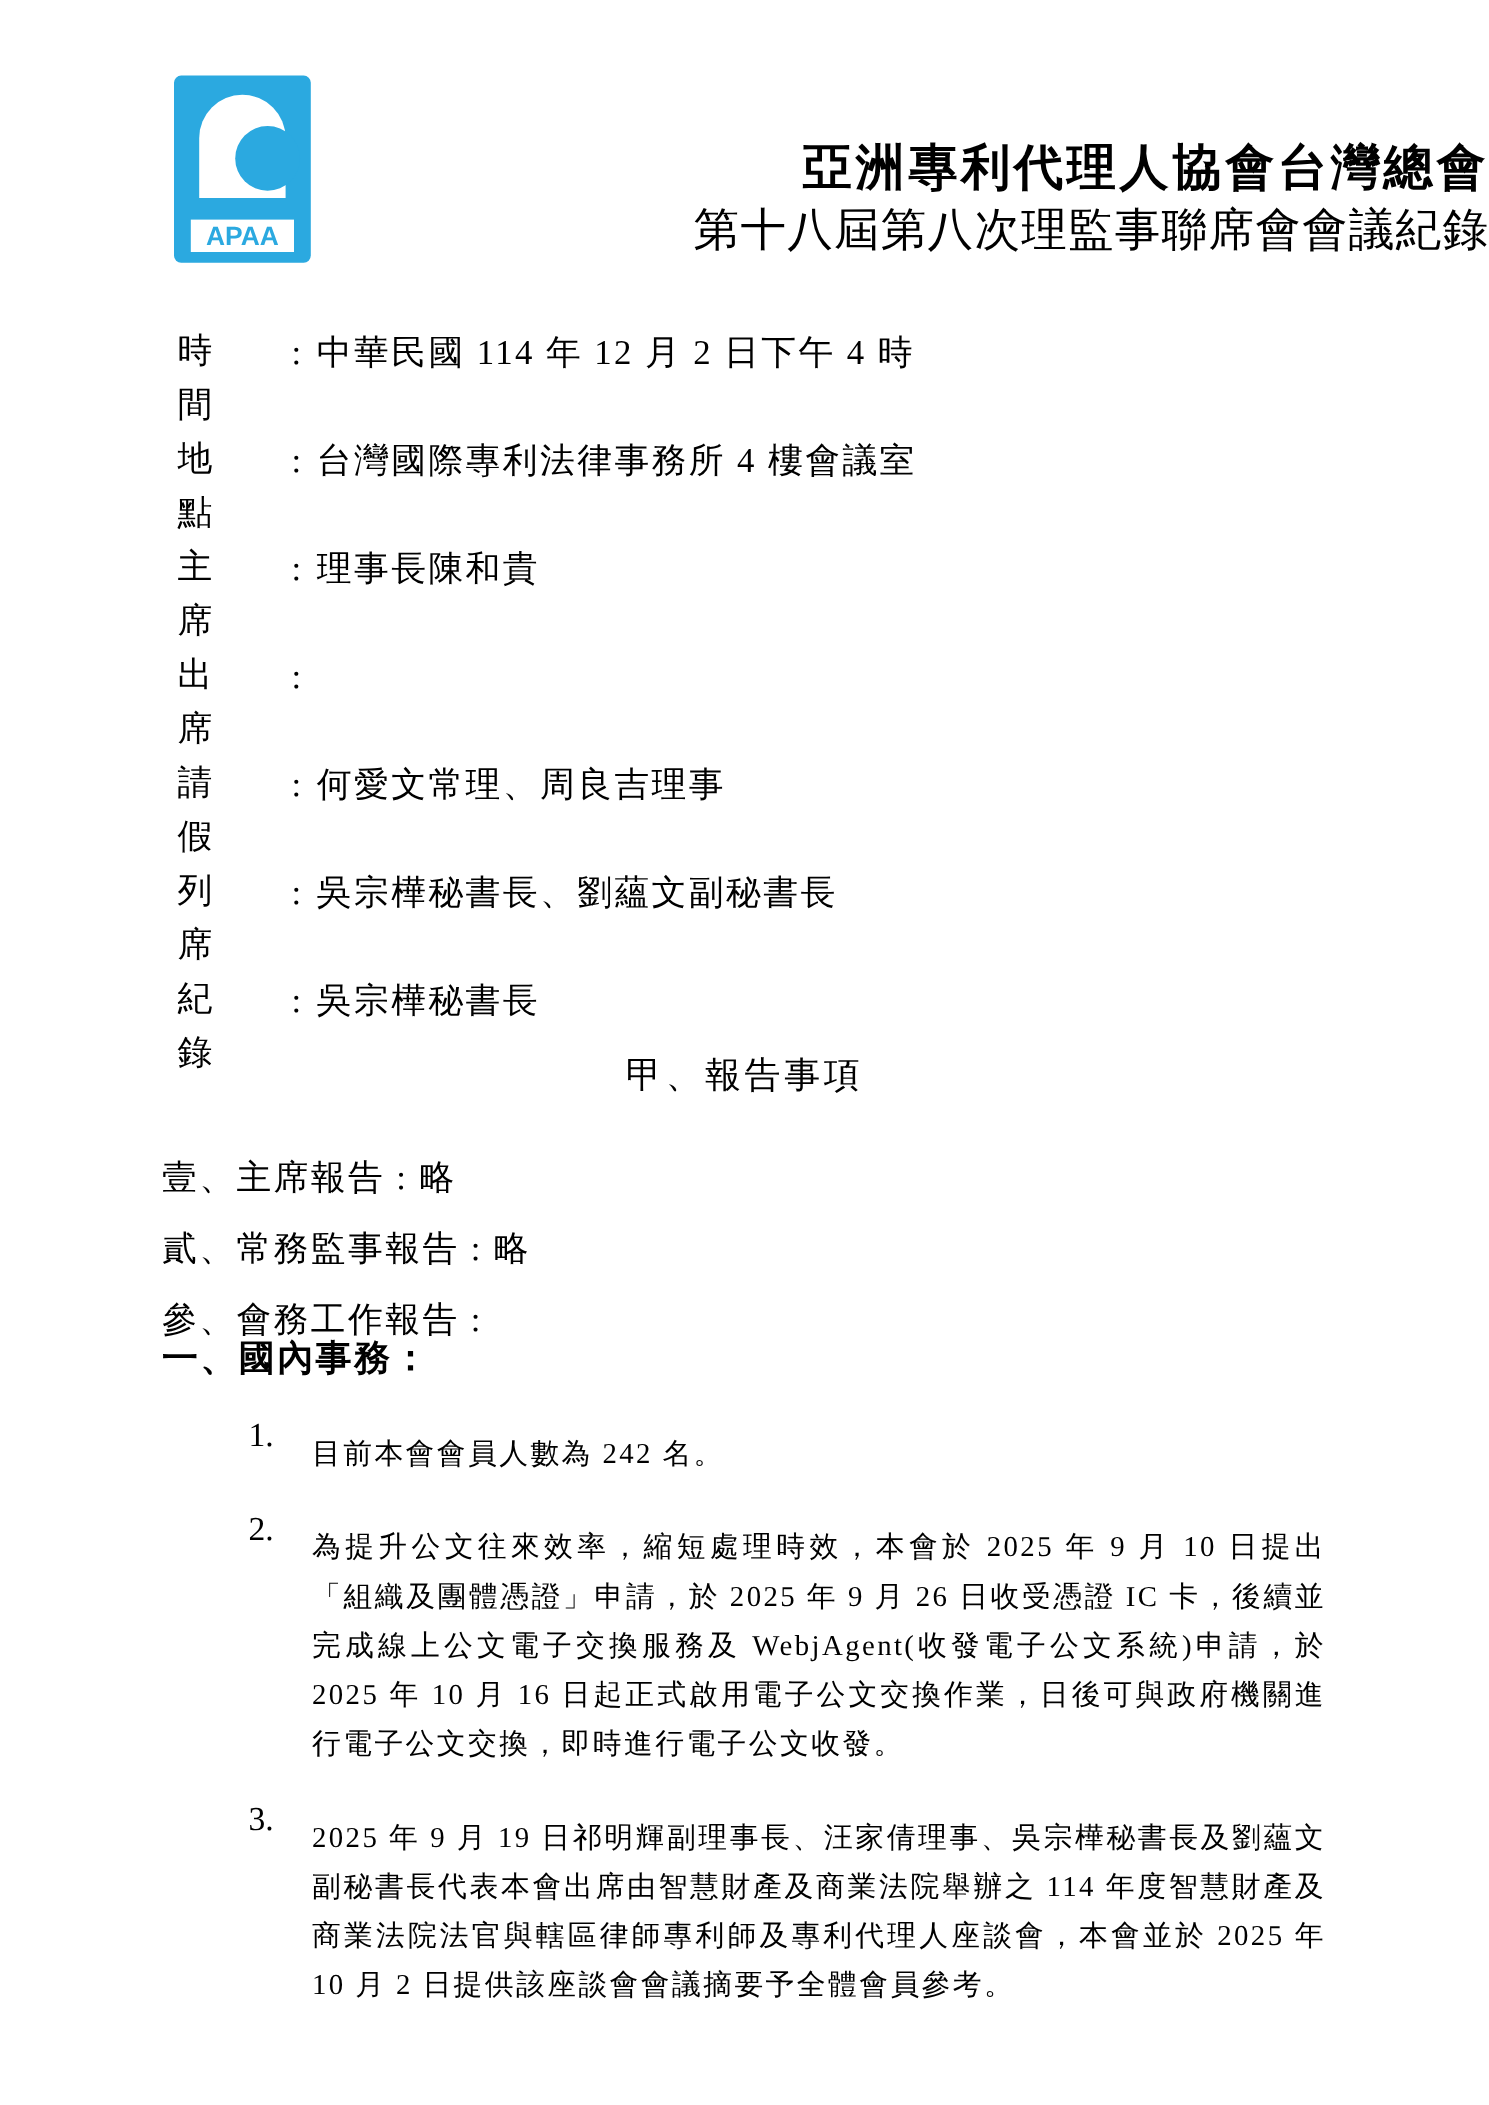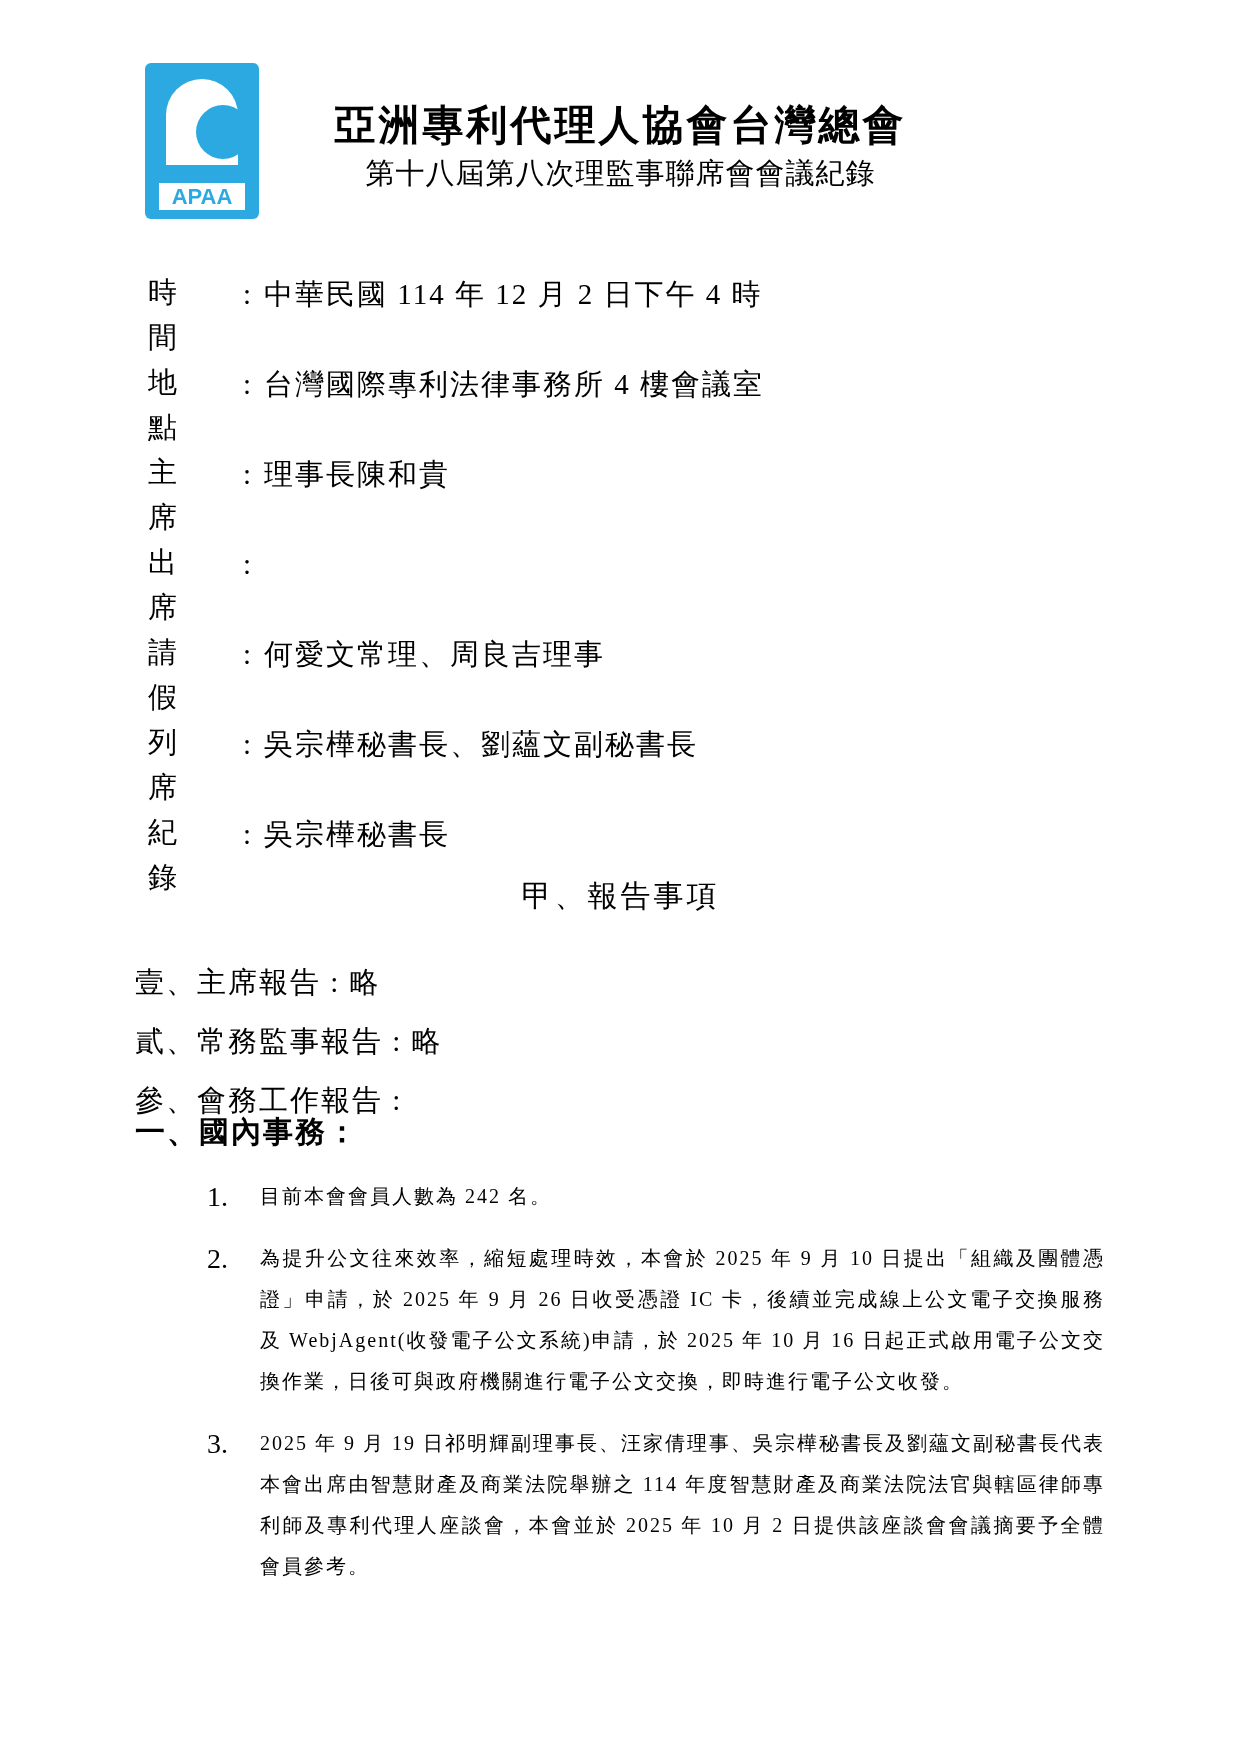--- a/index.html
+++ b/index.html
@@ -36,23 +36,23 @@
     position:absolute;left:14px;right:14px;bottom:9px;height:27px;
     background:#ffffff;
     display:flex;align-items:center;justify-content:center;
   }
   .logo-band span{
     font-family:"Liberation Sans","DejaVu Sans",sans-serif;
     font-weight:bold;font-size:22px;color:#2BA9E0;line-height:1;
   }
 
   
-  .title-wrap{position:absolute;left:0;right:0;top:103px;text-align:center;}
+  .title-wrap{position:absolute;left:0;right:0;top:117px;text-align:right;}
   .doc-title{font-size:41px;font-weight:bold;letter-spacing:3px;line-height:1.1;}
-  .doc-subtitle{font-size:29px;font-weight:normal;letter-spacing:1px;margin-top:10px;line-height:1.1;}
+  .doc-subtitle{font-size:38px;font-weight:normal;letter-spacing:1px;margin-top:10px;line-height:1.1;}
 
   
   .meta{position:absolute;left:148px;top:272px;right:120px;font-size:29px;letter-spacing:2px;}
   .meta-row{display:flex;align-items:flex-start;}
   .meta-label{width:84px;word-spacing:12px;line-height:45px;flex:none;font-family:Liberation Mono, monospace;}
   .meta-colon{width:32px;text-align:center;line-height:45px;flex:none;}
   .meta-lines{flex:1;}
   .meta-line{line-height:45px;}
 
   
@@ -65,22 +65,22 @@
   .heading-domestic{
     position:absolute;left:135px;top:1112px;
     font-size:30px;font-weight:bold;letter-spacing:2px;
   }
 
   
   .items{position:absolute;left:207px;top:1176px;width:898px;}
   .item{display:flex;margin-bottom:21px;}
   .item-num{width:53px;flex:none;font-size:28px;line-height:41px;}
   .item-text{
-    flex:1;font-size:20px;line-height:41px;
-    text-align:justify;letter-spacing:2px;
+    flex:1;font-size:24px;line-height:41px;
+    text-align:justify;letter-spacing:2px;margin-top:16px;
   }
 </style>
 </head>
 <body>
 
 <div class="page">
 
   <div class="logo">
     <div class="logo-arch">
       <div class="logo-dot"></div>

